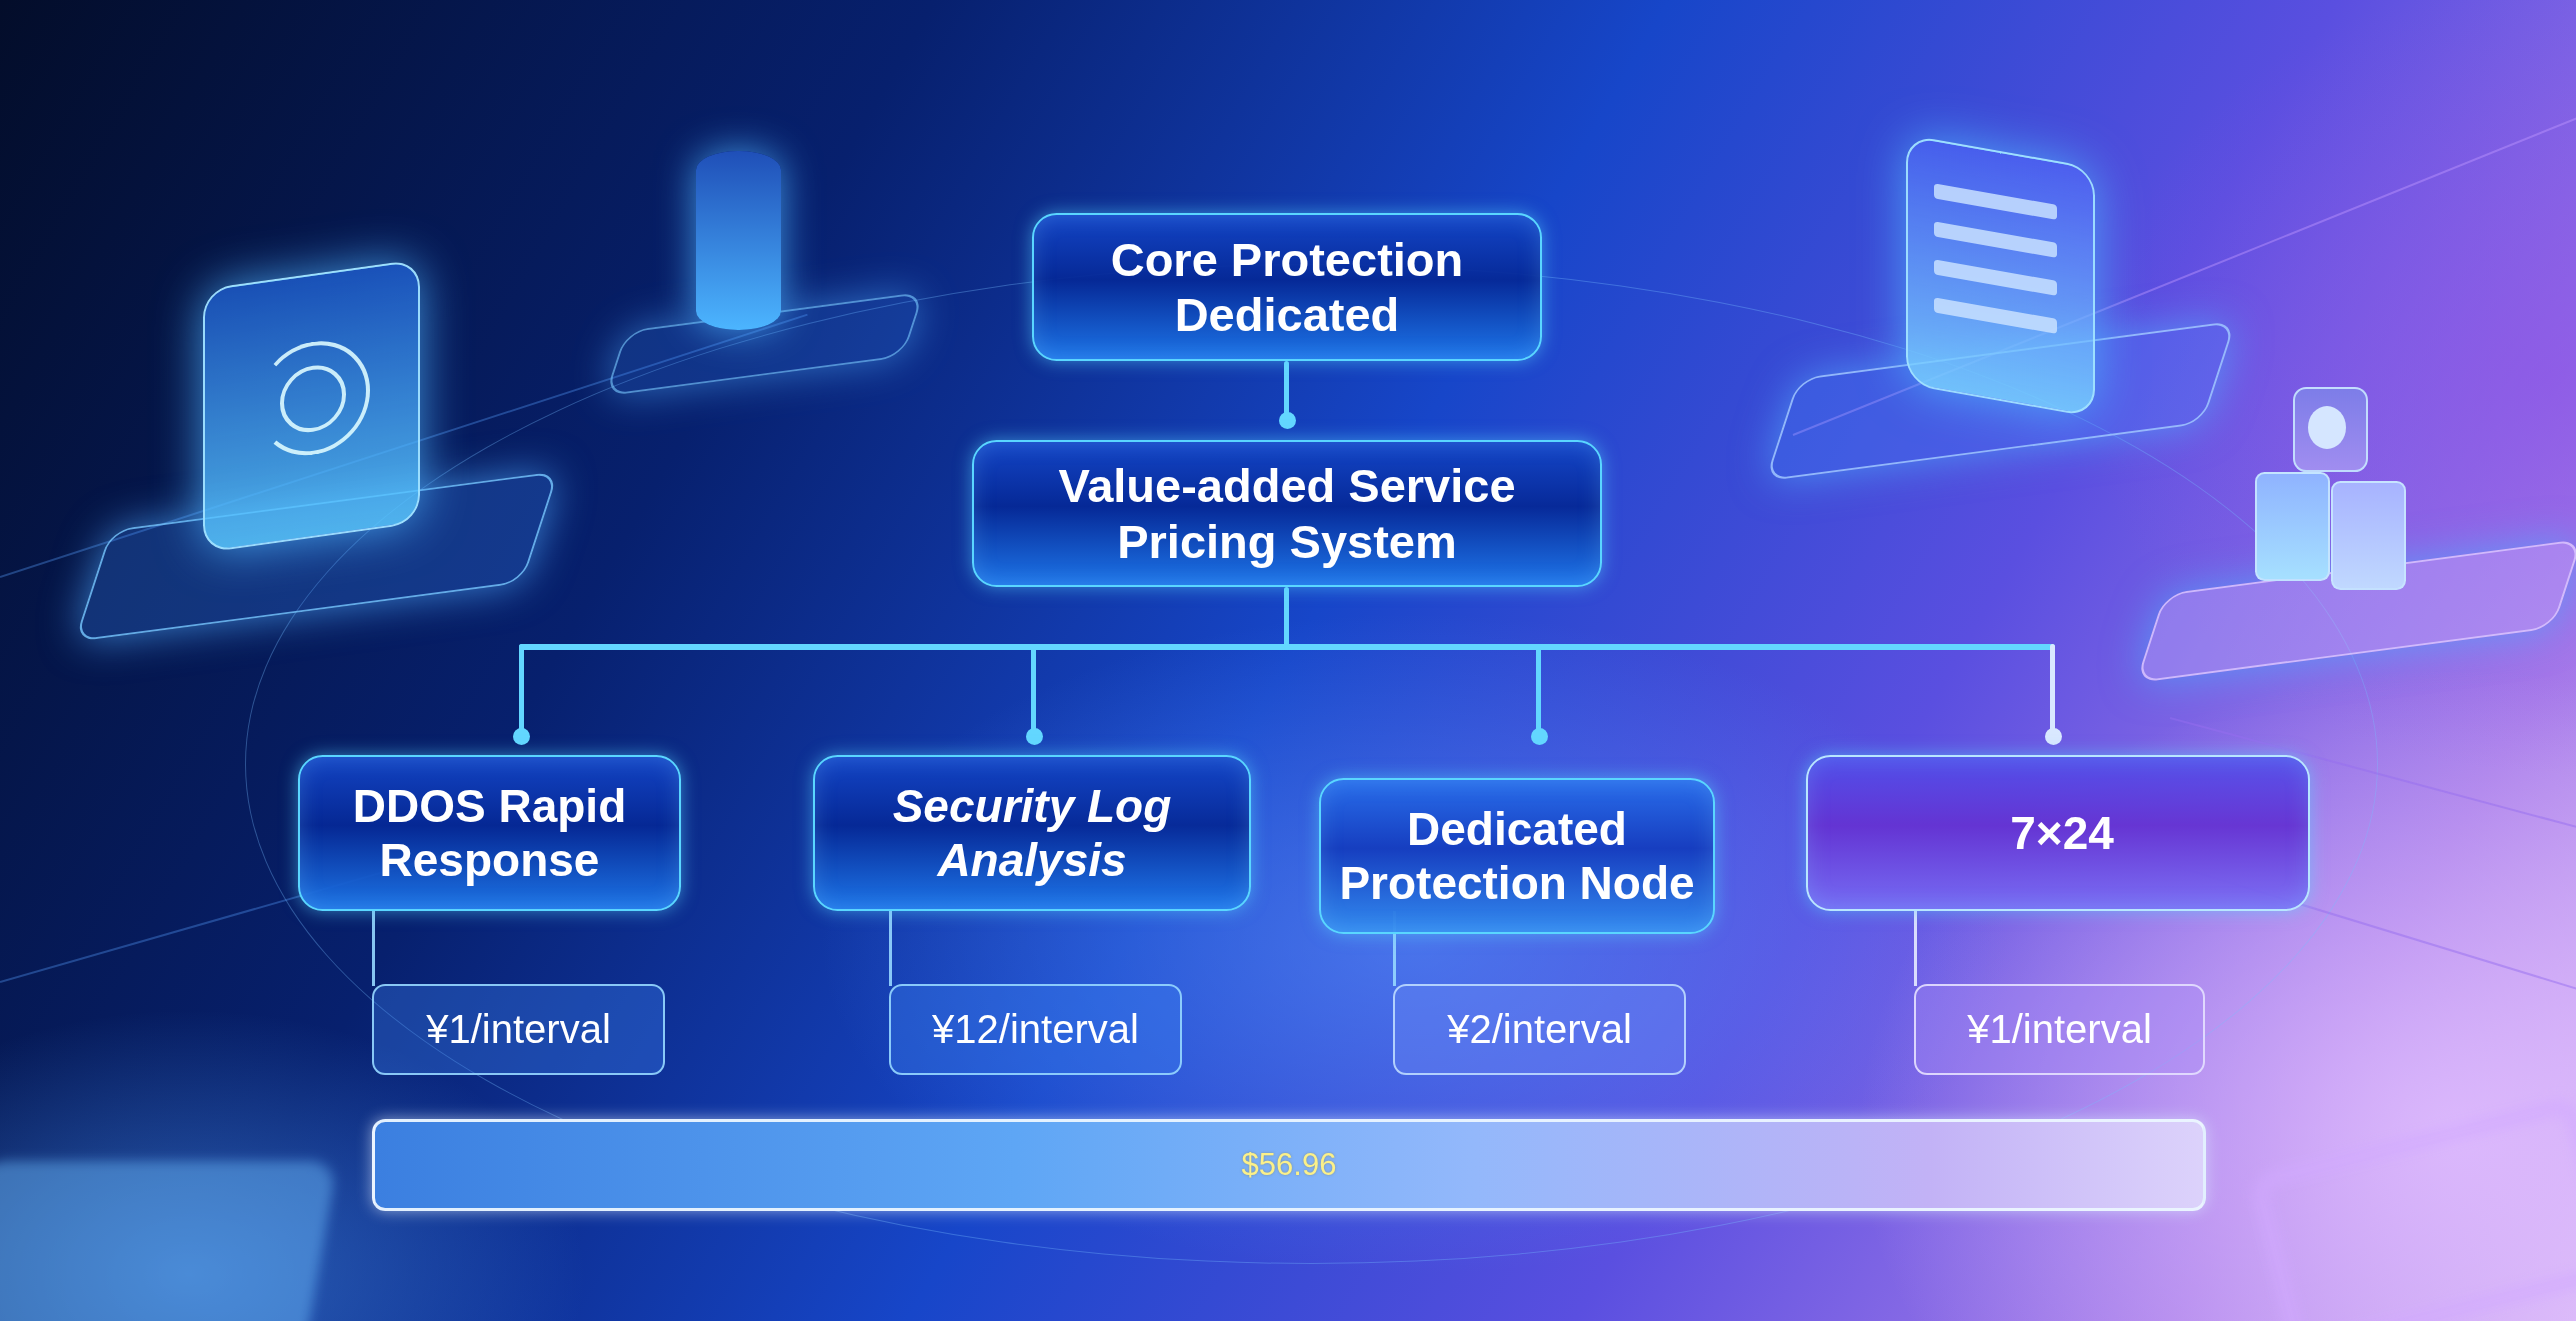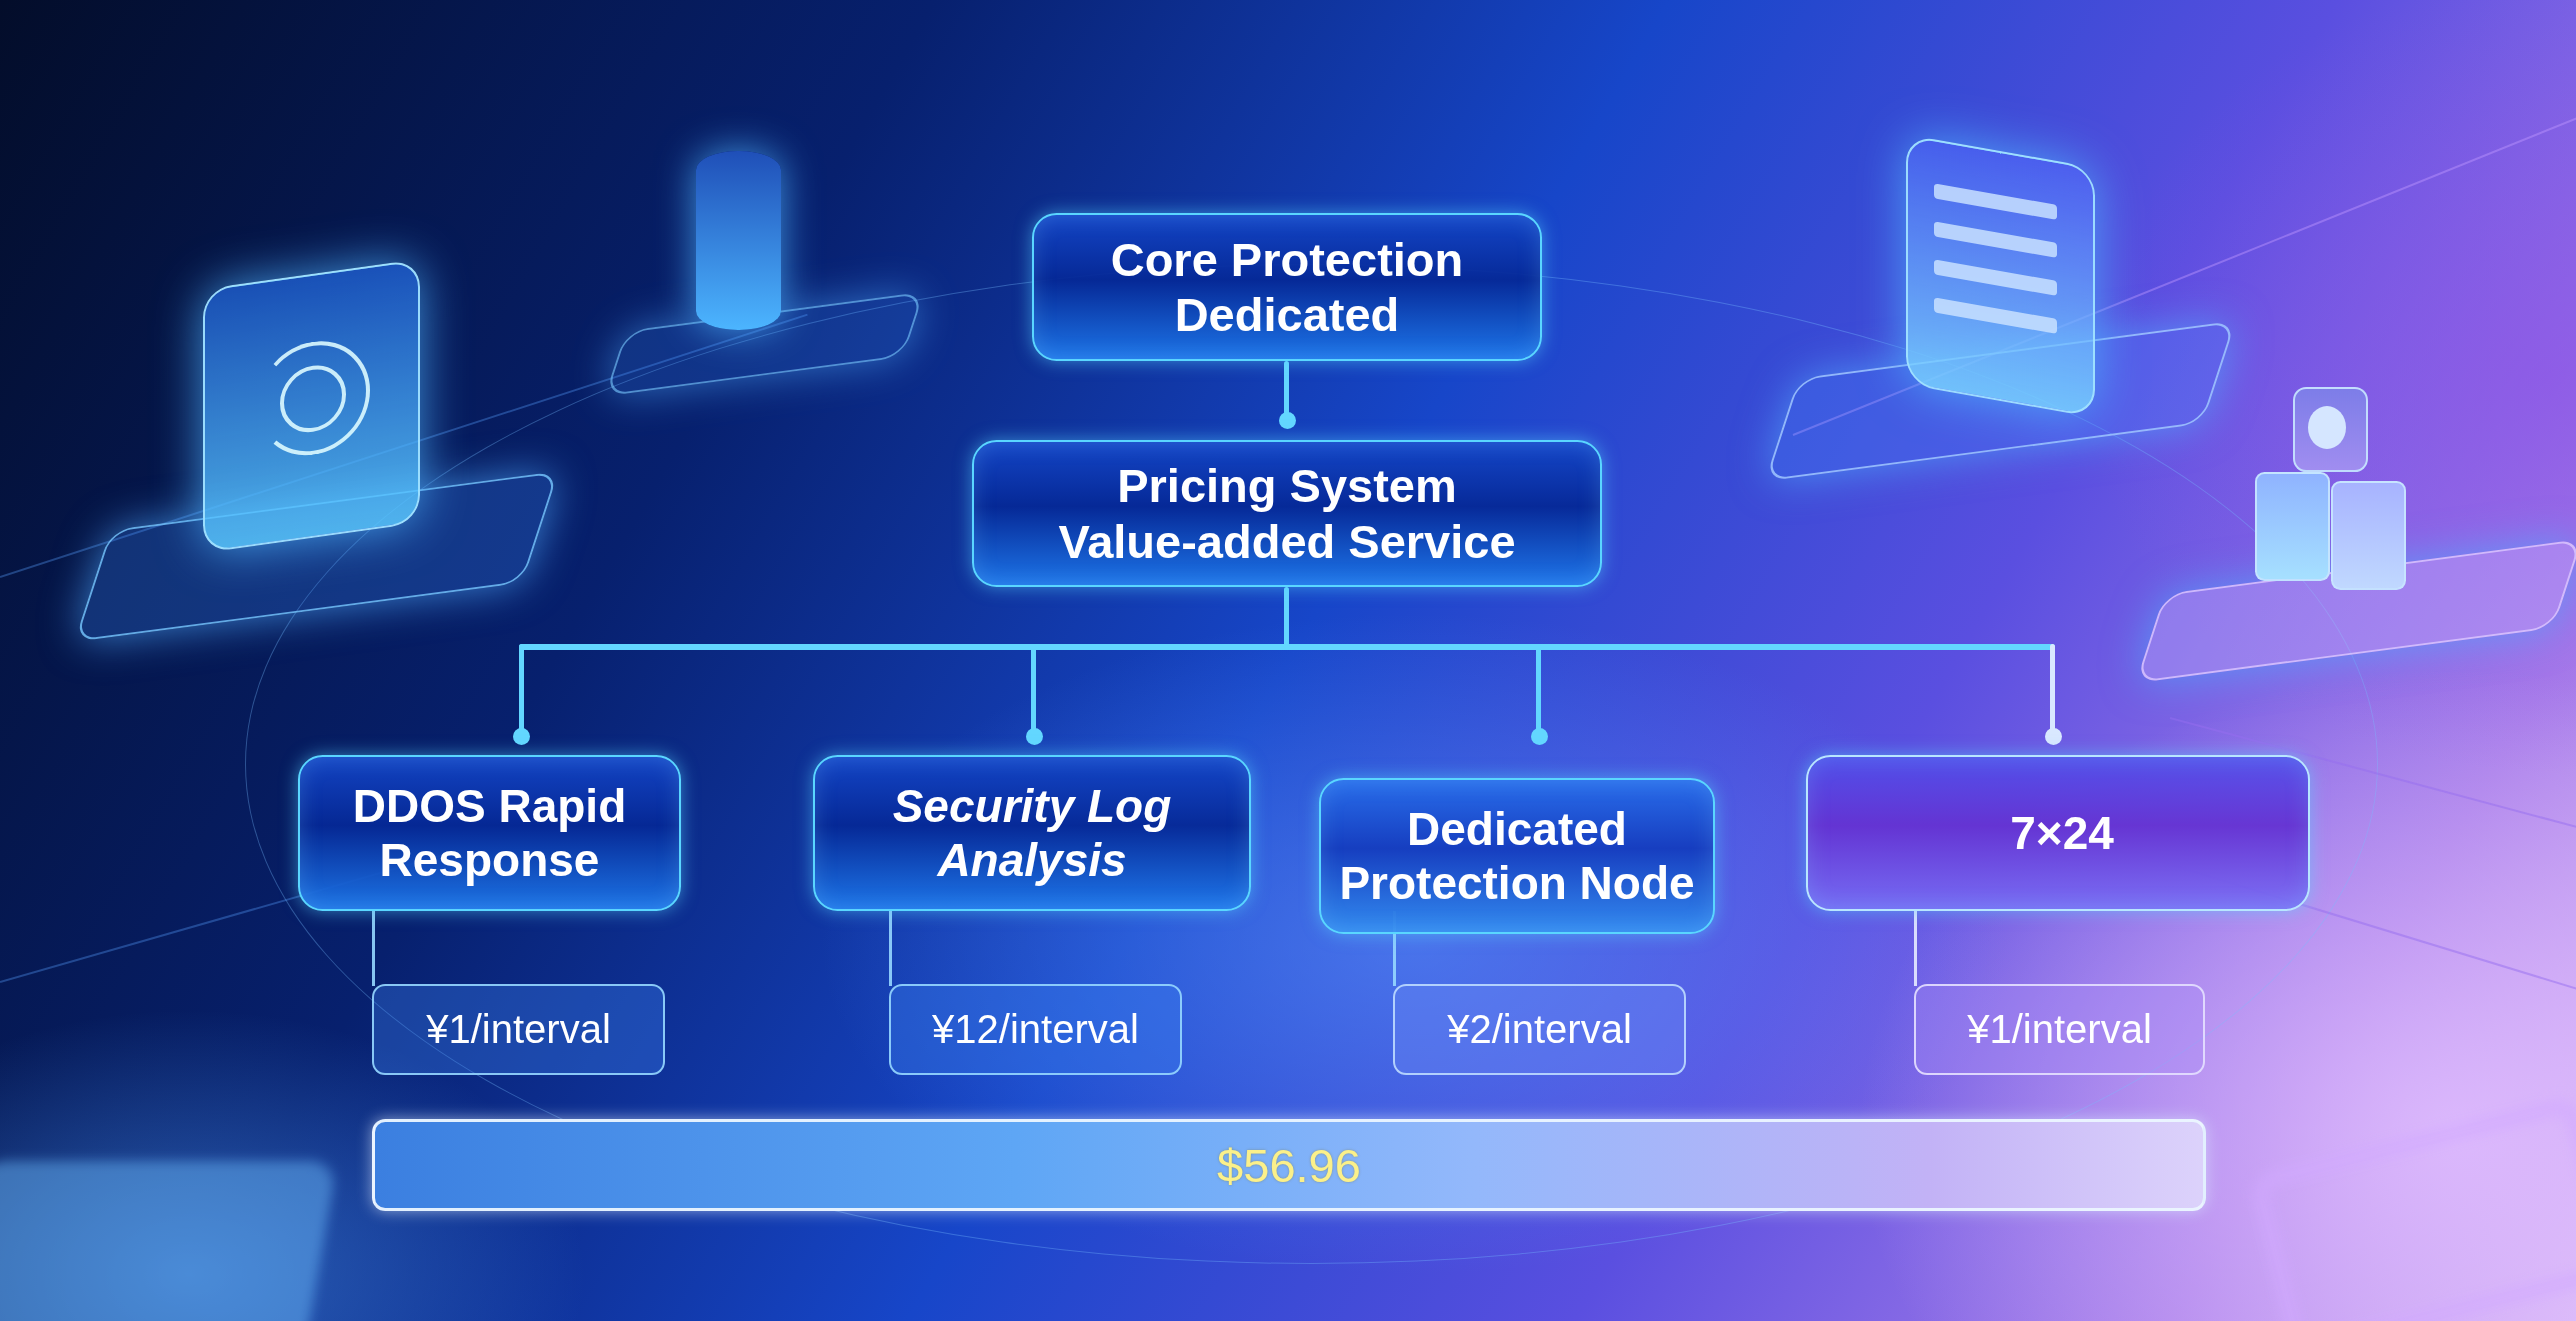--- a/index.html
+++ b/index.html
@@ -65,21 +65,21 @@
   .price.p3 { background: rgba(110,140,245,0.35); border-color: rgba(190,220,255,0.9); }
   .price.p4 { background: rgba(170,140,245,0.35); border-color: rgba(230,225,255,0.9); }
 
   .total-bar {
     position: absolute; left: 372px; top: 1119px; width: 1834px; height: 92px;
     border: 3.8px solid rgba(235,245,255,0.95); border-radius: 13.2px;
     background: linear-gradient(90deg, #3b7fe0 0%, #5ea6f5 35%, #93b8fb 60%, #c2b2f6 85%, #dcd2fb 100%);
     box-shadow: 0 0 15px rgba(220,235,255,0.6);
     display: flex; align-items: center; justify-content: center;
   }
-  .total-bar .amount { color: #fbf08a; font-size: 47px; font-weight: 500; text-shadow: 0 0 2.8px rgba(120,100,0,0.4); }
+  .total-bar .amount { color: #fbf08a; font-size: 31px; font-weight: 500; text-shadow: 0 0 2.8px rgba(120,100,0,0.4); }
 
   
   .conn { position: absolute; background: #63d7ff; border-radius: 2.8px; }
   .dot { position: absolute; width: 17px; height: 17px; border-radius: 50%; background: #63d7ff; }
   .thin-conn { position: absolute; background: rgba(150,215,255,0.9); width: 2.8px; }
 </style>
 </head>
 <body>
 
 <div class="scene">
@@ -143,22 +143,22 @@
 <div class="thin-conn" style="left:889px;top:911px;height:75px;"></div>
 <div class="thin-conn" style="left:1393px;top:911px;height:75px;"></div>
 <div class="thin-conn" style="left:1914px;top:911px;height:75px;background:rgba(230,235,255,0.9);"></div>
 
 <div class="node top" style="left:1032px;top:213px;width:510px;height:148px;">
   <span>Core Protection</span>
   <span>Dedicated</span>
 </div>
 
 <div class="node mid" style="left:972px;top:440px;width:630px;height:147px;">
+  <span>Value-added Service</span>
   <span>Pricing System</span>
-  <span>Value-added Service</span>
 </div>
 
 <div class="node child" style="left:298px;top:755px;width:383px;height:156px;">
   <span>DDOS Rapid</span>
   <span>Response</span>
 </div>
 <div class="node child" style="left:813px;top:755px;width:438px;height:156px;font-style:italic;">
   <span>Security Log</span>
   <span>Analysis</span>
 </div>

